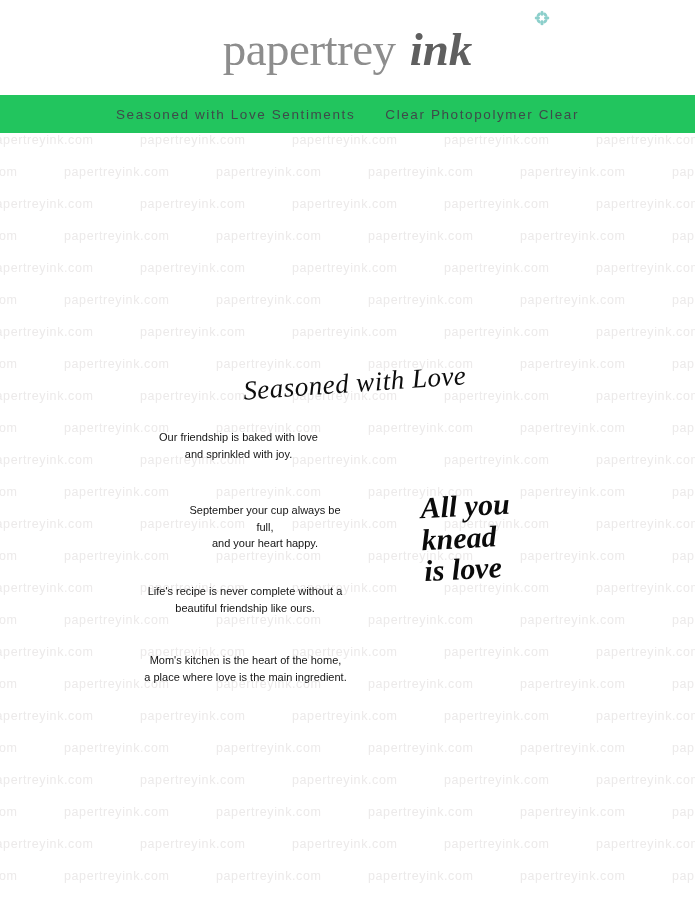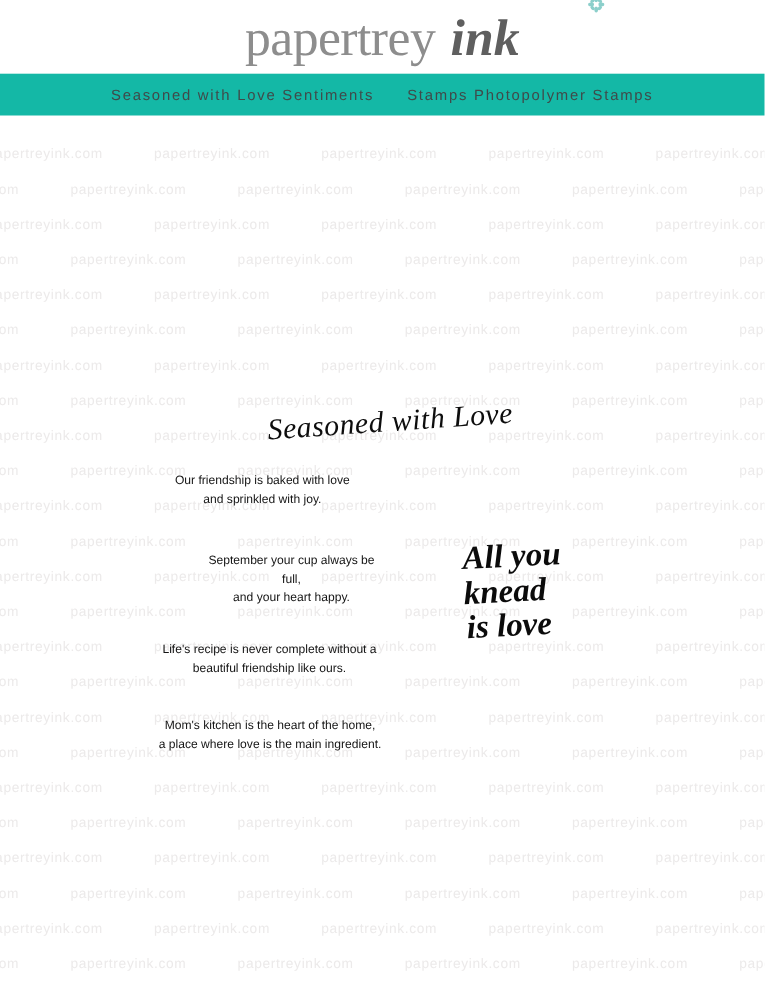--- a/index.html
+++ b/index.html
@@ -10,21 +10,21 @@
     width: 695px;
     height: 900px;
     background: #ffffff;
     font-family: "Liberation Sans", sans-serif;
     overflow: hidden;
     position: relative;
   }
 
   
   .logo-area {
-    height: 67px;
+    height: 95px;
     display: flex;
     align-items: center;
     justify-content: center;
     background: #ffffff;
     position: relative;
     z-index: 5;
   }
   .logo {
     display: flex;
     align-items: center;
@@ -50,21 +50,21 @@
   .logo-flower {
     position: absolute;
     left: 311px;
     top: -16px;
     width: 16px;
     height: 16px;
   }
 
   
   .band {
-    background: #14b8a6;
+    background: #22c55e;
     height: 38px;
     display: flex;
     align-items: center;
     justify-content: center;
     gap: 30px;
     position: relative;
     z-index: 5;
   }
   .band-text {
     font-family: "Liberation Sans", sans-serif;
@@ -178,21 +178,21 @@
       </g>
       <circle cx="10" cy="10" r="2.3" fill="#ffffff"></circle>
     </svg>
     <span class="logo-word">papertrey</span>
     <span class="logo-ink">ink</span>
   </div>
 </div>
 
 <div class="band">
   <span class="band-text">Seasoned with Love Sentiments</span>
-  <span class="band-text">Stamps Photopolymer Stamps</span>
+  <span class="band-text">Clear Photopolymer Clear</span>
 </div>
 
 <div class="sheet" id="watermark-sheet">
     <div class="wm-row" style="top: 0px; left: -12px; color: rgb(236, 234, 234);"><span>papertreyink.com</span><span>papertreyink.com</span><span>papertreyink.com</span><span>papertreyink.com</span><span>papertreyink.com</span></div>
     <div class="wm-row" style="top: 32px; left: -88px; color: rgb(236, 234, 234);"><span>papertreyink.com</span><span>papertreyink.com</span><span>papertreyink.com</span><span>papertreyink.com</span><span>papertreyink.com</span><span>papertreyink.com</span></div>
     <div class="wm-row" style="top: 64px; left: -12px; color: rgb(236, 234, 234);"><span>papertreyink.com</span><span>papertreyink.com</span><span>papertreyink.com</span><span>papertreyink.com</span><span>papertreyink.com</span></div>
     <div class="wm-row" style="top: 96px; left: -88px; color: rgb(236, 234, 234);"><span>papertreyink.com</span><span>papertreyink.com</span><span>papertreyink.com</span><span>papertreyink.com</span><span>papertreyink.com</span><span>papertreyink.com</span></div>
     <div class="wm-row" style="top: 128px; left: -12px; color: rgb(236, 234, 234);"><span>papertreyink.com</span><span>papertreyink.com</span><span>papertreyink.com</span><span>papertreyink.com</span><span>papertreyink.com</span></div>
     <div class="wm-row" style="top: 160px; left: -88px; color: rgb(236, 234, 234);"><span>papertreyink.com</span><span>papertreyink.com</span><span>papertreyink.com</span><span>papertreyink.com</span><span>papertreyink.com</span><span>papertreyink.com</span></div>
     <div class="wm-row" style="top: 192px; left: -12px; color: rgb(236, 234, 234);"><span>papertreyink.com</span><span>papertreyink.com</span><span>papertreyink.com</span><span>papertreyink.com</span><span>papertreyink.com</span></div>

